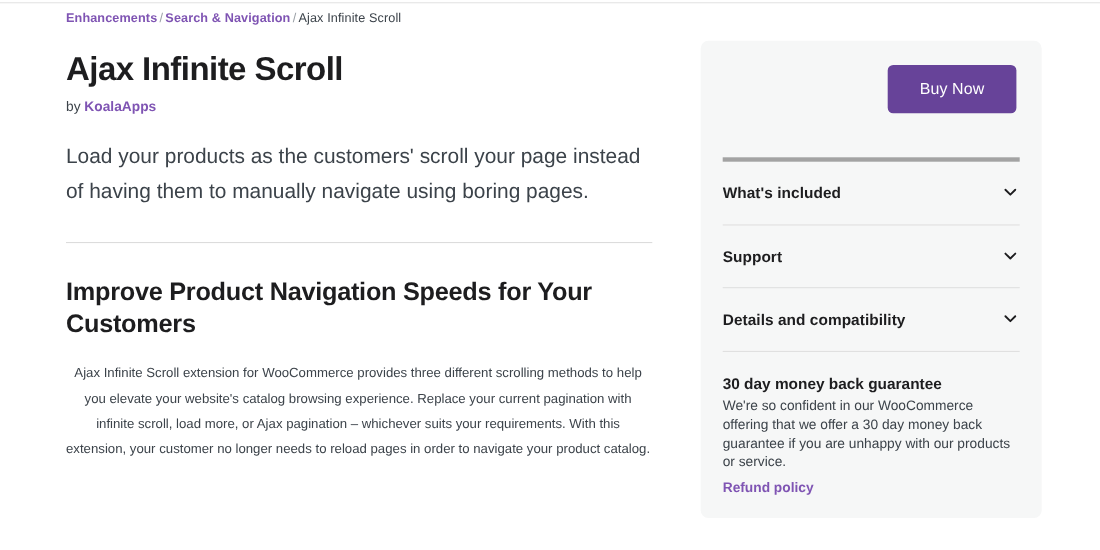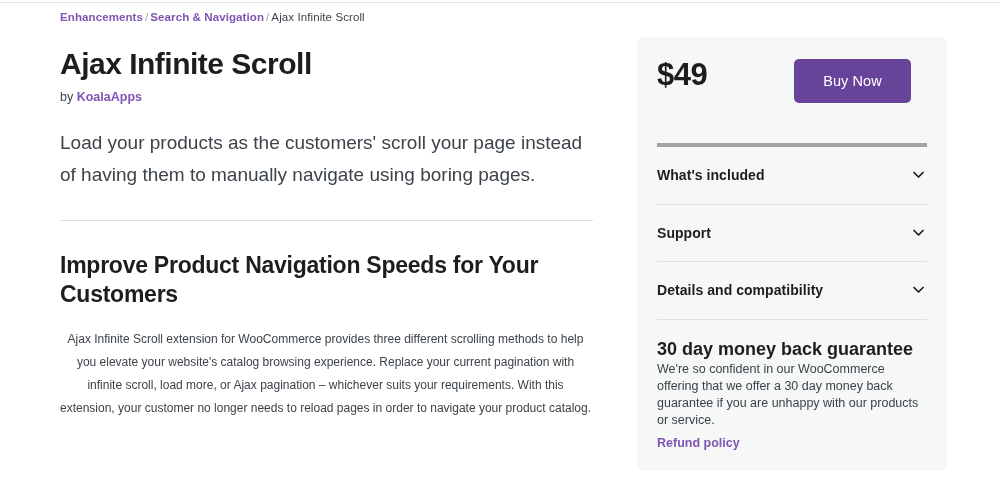--- a/index.html
+++ b/index.html
@@ -141,21 +141,21 @@
     letter-spacing: -0.5px;
   }
   .billed {
     margin-top: 4px;
     font-size: 12.5px;
     line-height: 16px;
     color: #50575e;
   }
   .buy-btn {
     position: absolute;
-    right: 16px;
+    right: 3px;
     top: 1px;
     width: 117px;
     height: 44px;
     background: #674399;
     color: #ffffff;
     border: none;
     border-radius: 5px;
     font-family: "Liberation Sans", sans-serif;
     font-size: 14.5px;
     font-weight: 400;
@@ -189,21 +189,21 @@
     width: 13px;
     height: 13px;
     margin-top: -7px;
   }
   .chevron svg { display: block; }
 
   .guarantee {
     margin-top: 21px;
   }
   .g-title {
-    font-size: 18px;
+    font-size: 14px;
     font-weight: bold;
     color: #1d1d1f;
     line-height: 16px;
   }
   .g-body {
     margin-top: 4px;
     font-size: 12.5px;
     line-height: 17px;
     color: #3c434a;
   }
@@ -242,21 +242,20 @@
     <div class="divider"></div>
 
     <h2 class="section-heading">Improve Product Navigation Speeds for Your Customers</h2>
 
     <p class="body-copy">Ajax Infinite Scroll extension for WooCommerce provides three different scrolling methods to help you elevate your website's catalog browsing experience. Replace your current pagination with infinite scroll, load more, or Ajax pagination – whichever suits your requirements. With this extension, your customer no longer needs to reload pages in order to navigate your product catalog.</p>
   </div>
 
   <aside class="buy-card">
 
     <div class="price-row">
-      <div class="price">$49</div>
       <button class="buy-btn">Buy Now</button>
     </div>
 
     <div class="accordion">
 
       <div class="acc-item">
         <span class="acc-label">What's included</span>
         <span class="chevron">
           <svg width="13" height="13" viewBox="0 0 13 13" fill="none" xmlns="http://www.w3.org/2000/svg">
             <path d="M2 4.5 L6.5 9 L11 4.5" stroke="#1d1d1f" stroke-width="1.7" stroke-linecap="round" stroke-linejoin="round"></path>

